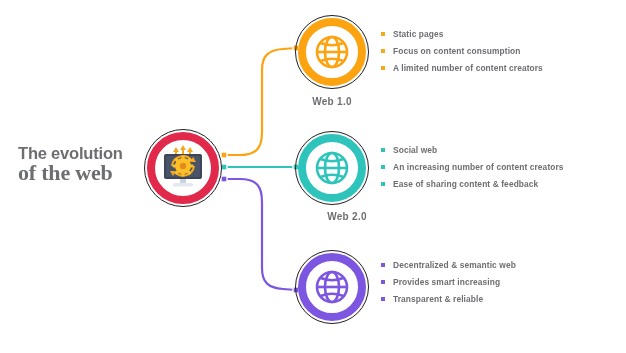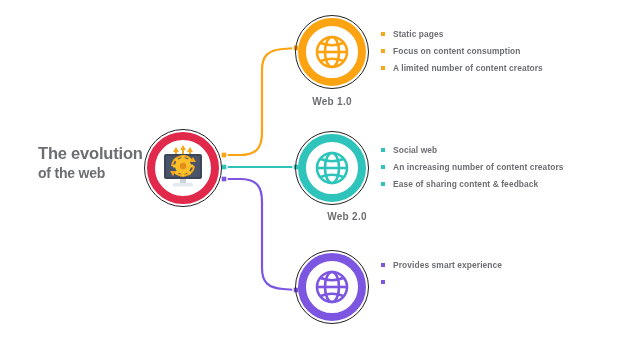--- a/index.html
+++ b/index.html
@@ -21,24 +21,23 @@
     position: absolute;
     left: 18px;
     top: 143px;
     width: 130px;
     text-align: left;
     color: #6d6e71;
     font-weight: bold;
     font-size: 16.5px;
     line-height: 20px;
     letter-spacing: -0.2px;
-    margin-left: 20px;
   }
   #main-title .line-1 { display: block; }
-  #main-title .line-2 { display: block; font-size: 14px; }
+  #main-title .line-2 { display: block; font-size: 22px; font-family: Liberation Serif, serif; }
 
   
   #connectors {
     position: absolute;
     left: 0;
     top: 0;
     width: 626px;
     height: 353px;
     pointer-events: none;
   }
@@ -299,20 +298,25 @@
     </div>
     <div class="bullet-row">
       <span class="bullet-dot"></span>
       <span class="bullet-text">Ease of sharing content &amp; feedback</span>
     </div>
   </div>
 
   <div class="bullets bullets-web3">
     <div class="bullet-row">
       <span class="bullet-dot"></span>
-      <span class="bullet-text">Provides smart experience</span>
-    </div>
-    <div class="bullet-row">
-      <span class="bullet-dot"></span>
+      <span class="bullet-text">Decentralized &amp; semantic web</span>
+    </div>
+    <div class="bullet-row">
+      <span class="bullet-dot"></span>
+      <span class="bullet-text">Provides smart increasing</span>
+    </div>
+    <div class="bullet-row">
+      <span class="bullet-dot"></span>
+      <span class="bullet-text">Transparent &amp; reliable</span>
     </div>
   </div>
 
 </div>
 
 </body></html>

